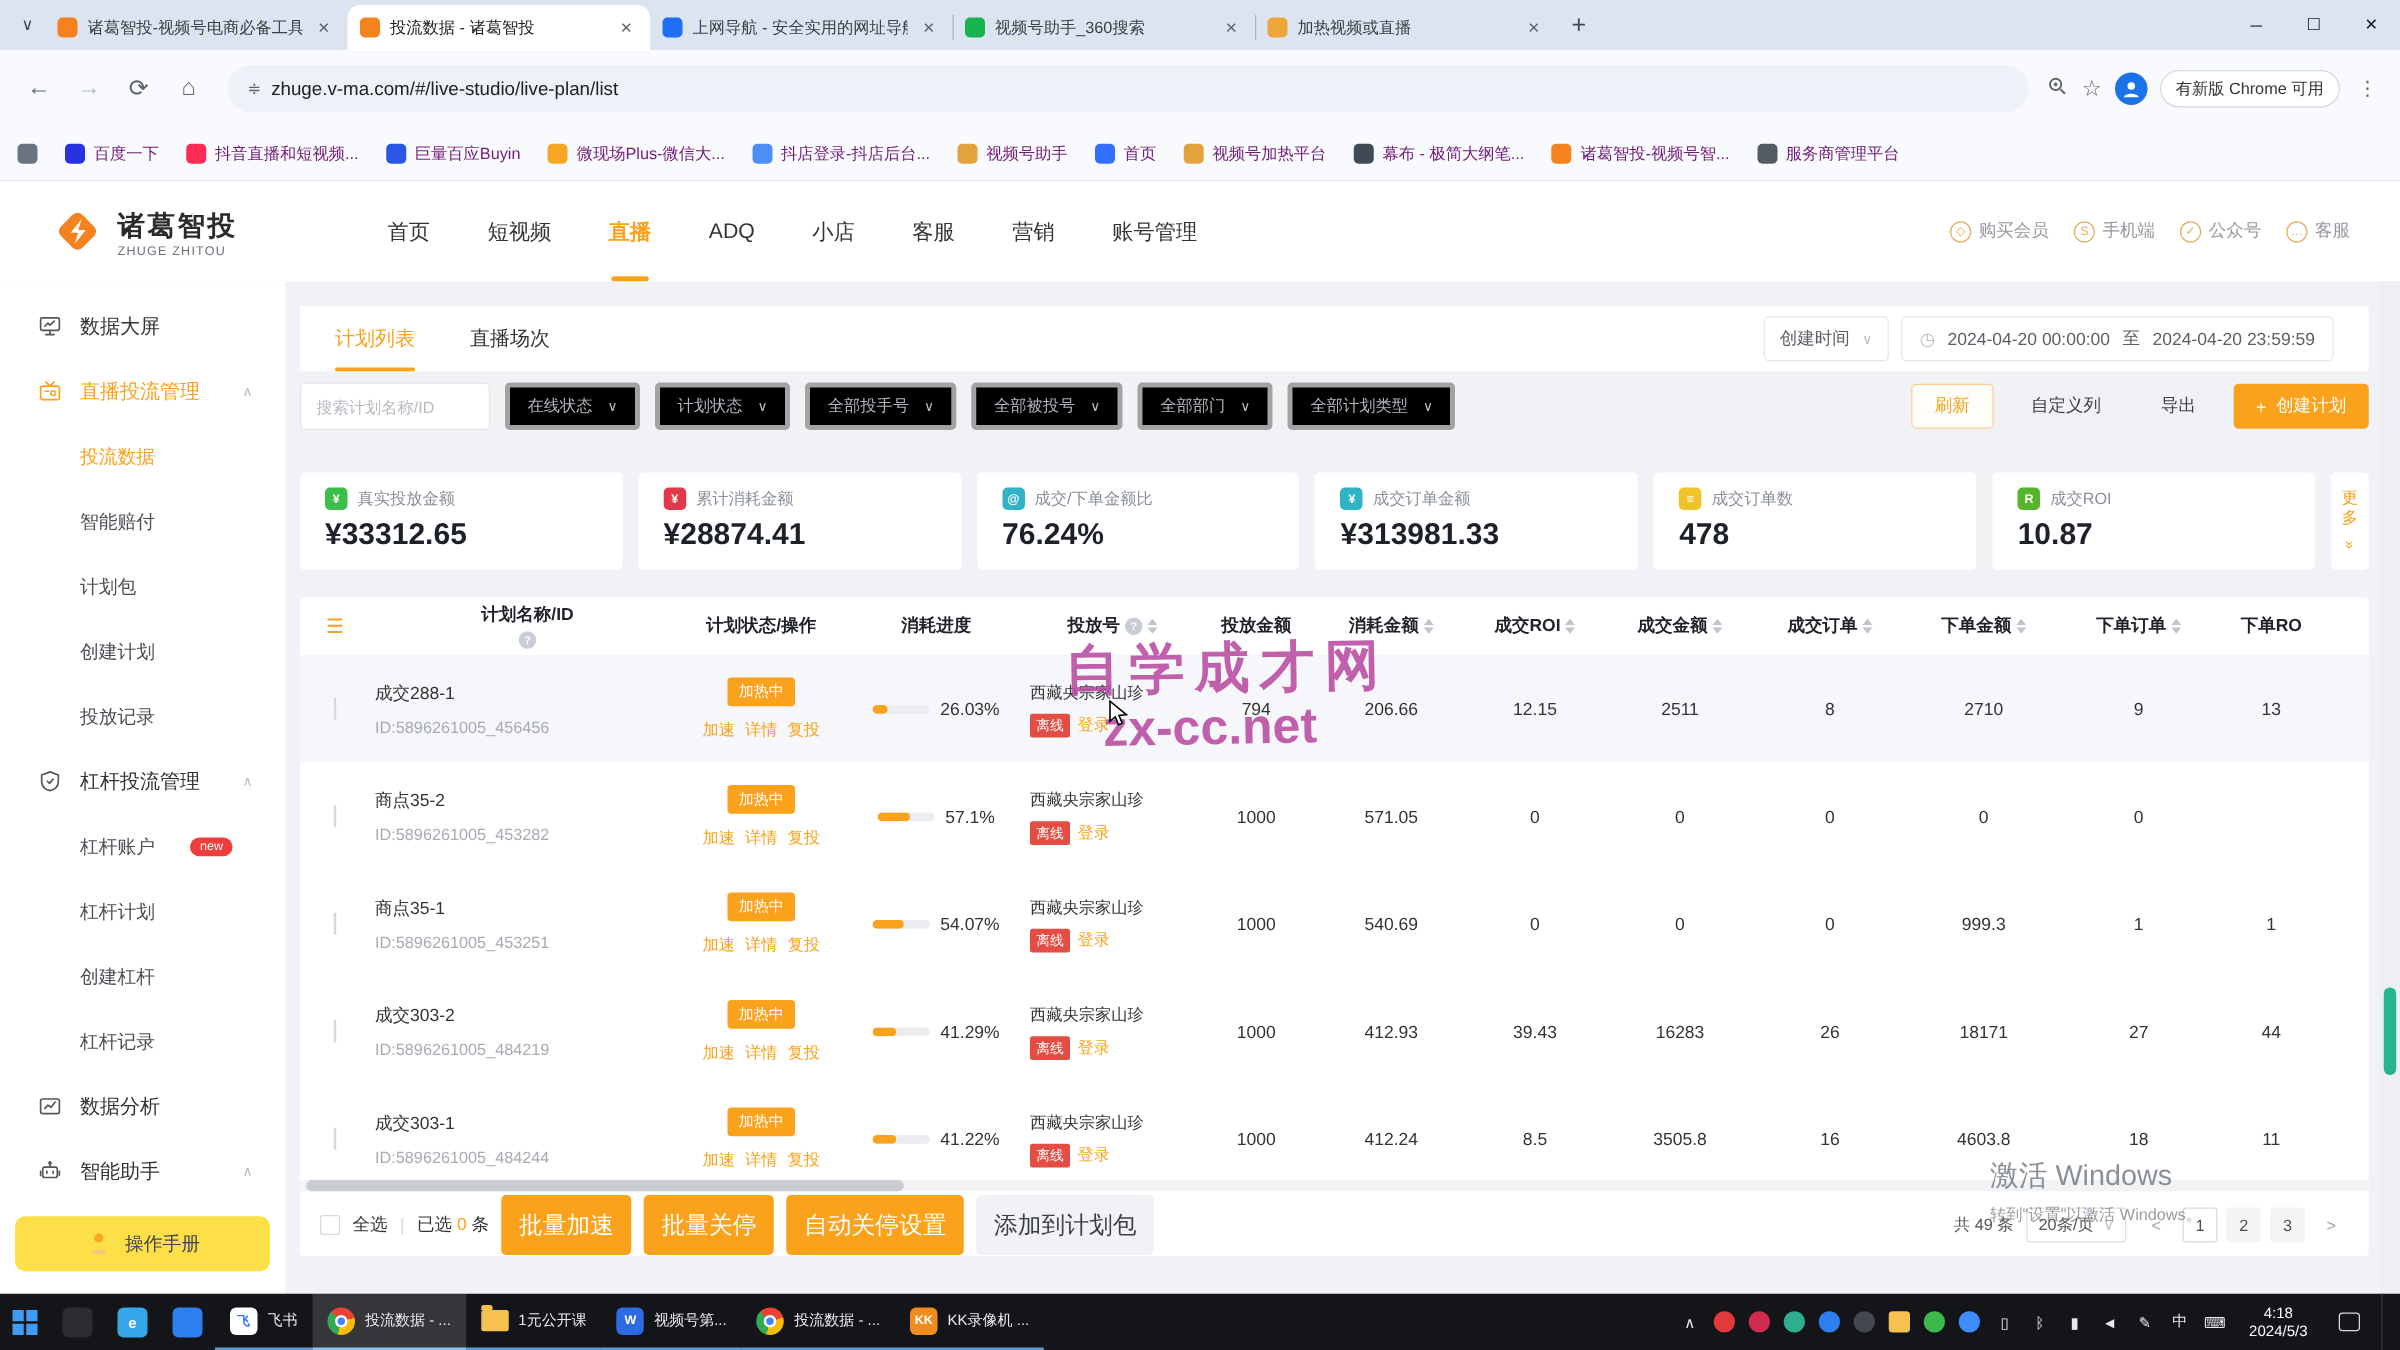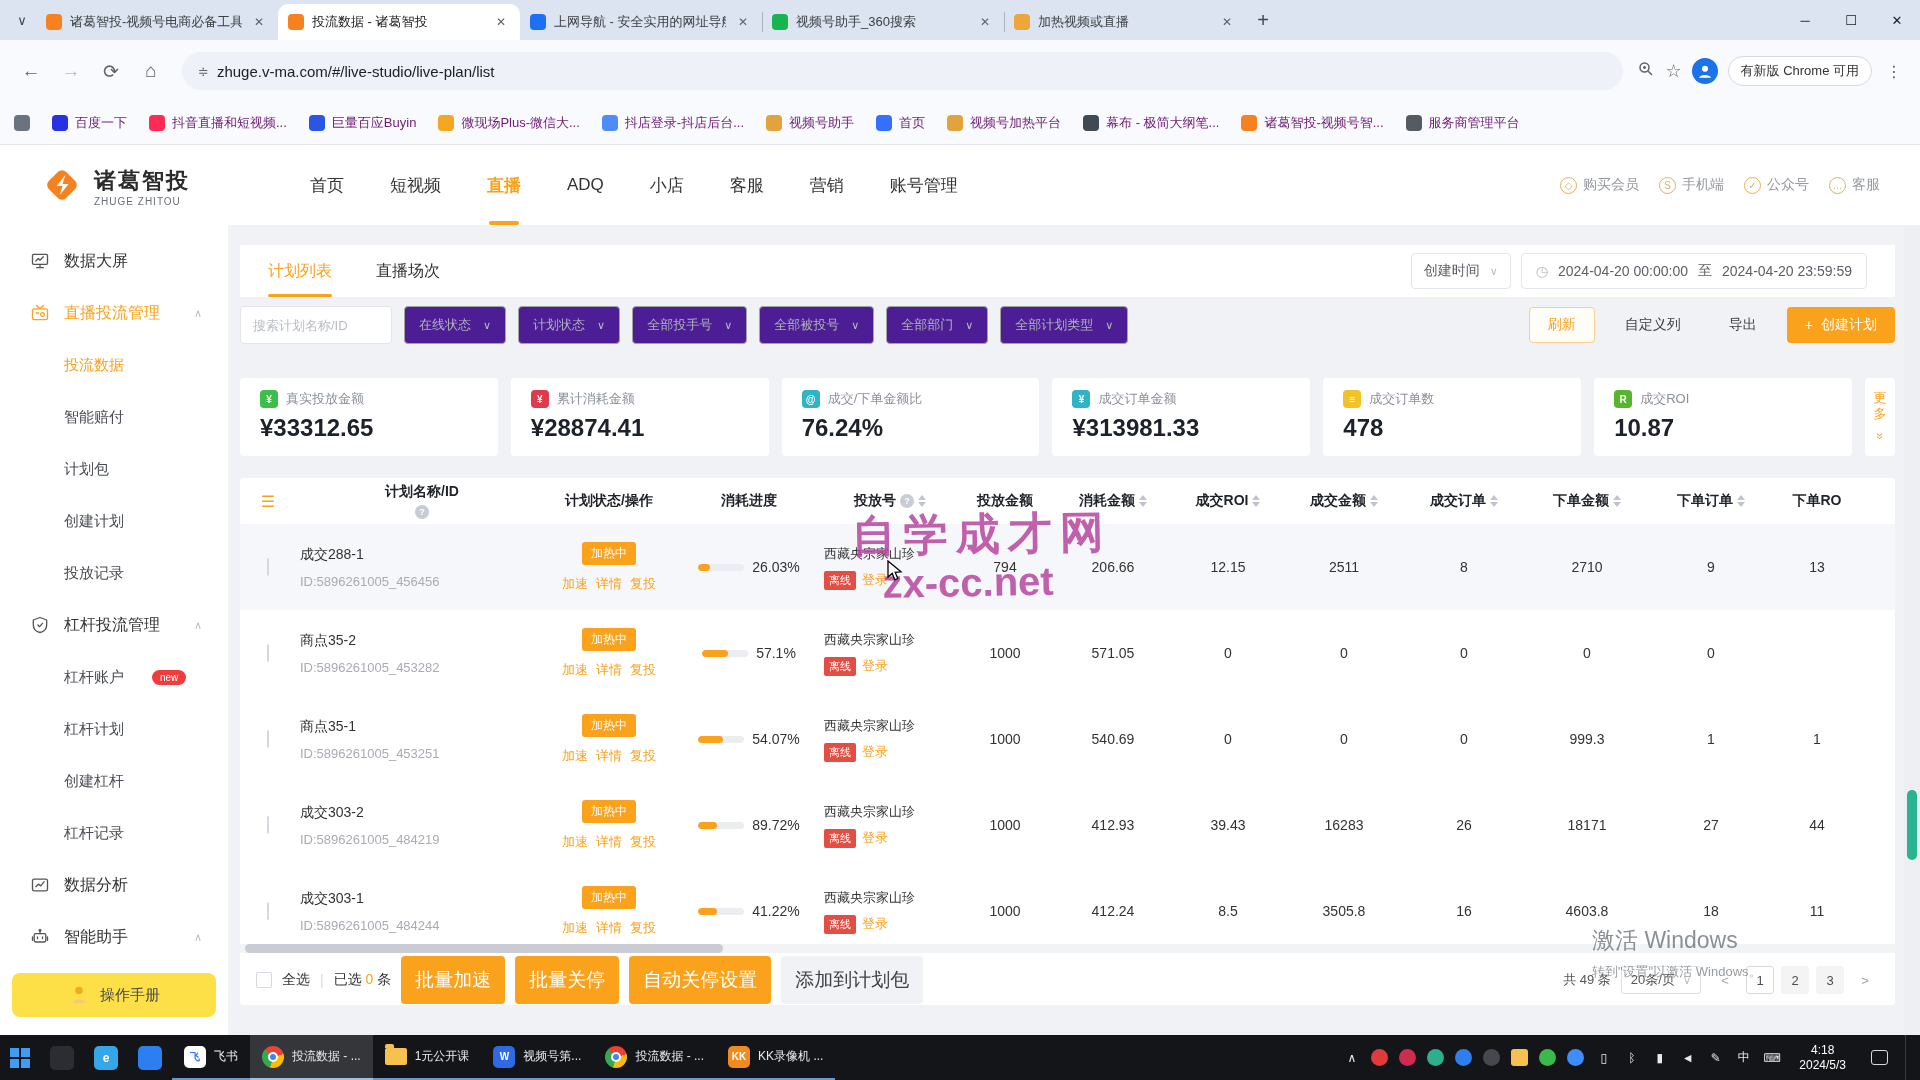--- a/index.html
+++ b/index.html
@@ -73,21 +73,21 @@
   .ctab.active::after { content:""; position:absolute; bottom:0; left:0; right:0; height:3px; background:#faa21b; border-radius:2px; }
   .band-right { margin-left:auto; display:flex; align-items:center; gap:10px; }
   .sel-box { height:36px; border:1px solid #e3e5ea; border-radius:4px; display:flex; align-items:center; padding:0 12px; gap:10px; font-size:14px; color:#5c6066; background:#fff; cursor:pointer; }
   .date-box { height:36px; border:1px solid #e3e5ea; border-radius:4px; display:flex; align-items:center; padding:0 14px; gap:10px; font-size:14px; color:#5c6066; background:#fff; }
   .chev-g { color:#b9bdc4; font-size:11px; }
   .clock { color:#b9bdc4; font-size:14px; }
 
   .filter-row { position:absolute; top:80px; left:0; width:100%; height:40px; display:flex; align-items:center; gap:12px; }
   .f-input { width:152px; height:38px; border:1px solid #e3e5ea; border-radius:4px; background:#fff; padding:0 12px; font-size:13px; color:#333; font-family:inherit; }
   .f-input::placeholder { color:#b7bbc2; }
-  .f-dd { height:38px; border:1px solid #a3a3a3; border-radius:4px; background:#4c1d95; display:flex; align-items:center; padding:0 14px; gap:12px; font-size:13px; color:#b0b4bc; cursor:pointer; }
+  .f-dd { height:38px; border:4px solid #a3a3a3; border-radius:4px; background:#000000; display:flex; align-items:center; padding:0 14px; gap:12px; font-size:13px; color:#b0b4bc; cursor:pointer; }
   .fr-right { margin-left:auto; display:flex; gap:12px; }
   .btn { height:36px; border-radius:4px; display:flex; align-items:center; justify-content:center; font-size:14px; padding:0 18px; cursor:pointer; }
   .btn-refresh { border:1px solid #f8cf8e; color:#faa21b; background:#fffdf8; }
   .btn-grey { background:#f1f2f5; color:#3c3f45; }
   .btn-orange { background:#faa21b; color:#fff; }
 
   .stats-row { position:absolute; top:153px; left:0; width:100%; display:flex; gap:13px; }
   .stat-card { flex:1; height:78px; background:#fff; border-radius:4px; padding:12px 20px; }
   .stat-top { display:flex; align-items:center; gap:8px; font-size:13px; color:#8a8f99; }
   .stat-ic { width:18px; height:18px; border-radius:4px; color:#fff; font-size:10px; display:flex; align-items:center; justify-content:center; font-weight:bold; }
@@ -703,21 +703,21 @@
           </div>
           <div class="cell-status"><span class="badge-status">加热中</span><div class="ops">
               <span>加速</span>
               <span>详情</span>
               <span>复投</span>
             </div></div>
           <div class="cell-prog">
             <span class="pbar">
               <span class="pfill" style="width: 41%; display: block;"></span>
             </span>
-            <span>89.72%</span>
+            <span>41.29%</span>
           </div>
           <div class="cell-acct">
             <div class="an">西藏央宗家山珍</div>
             <div class="acct-sub">
               <span class="badge-off">离线</span>
               <span class="lnk-login">登录</span>
             </div>
           </div>
           <div class="cell-c">1000</div>
           <div class="cell-c">412.93</div>

